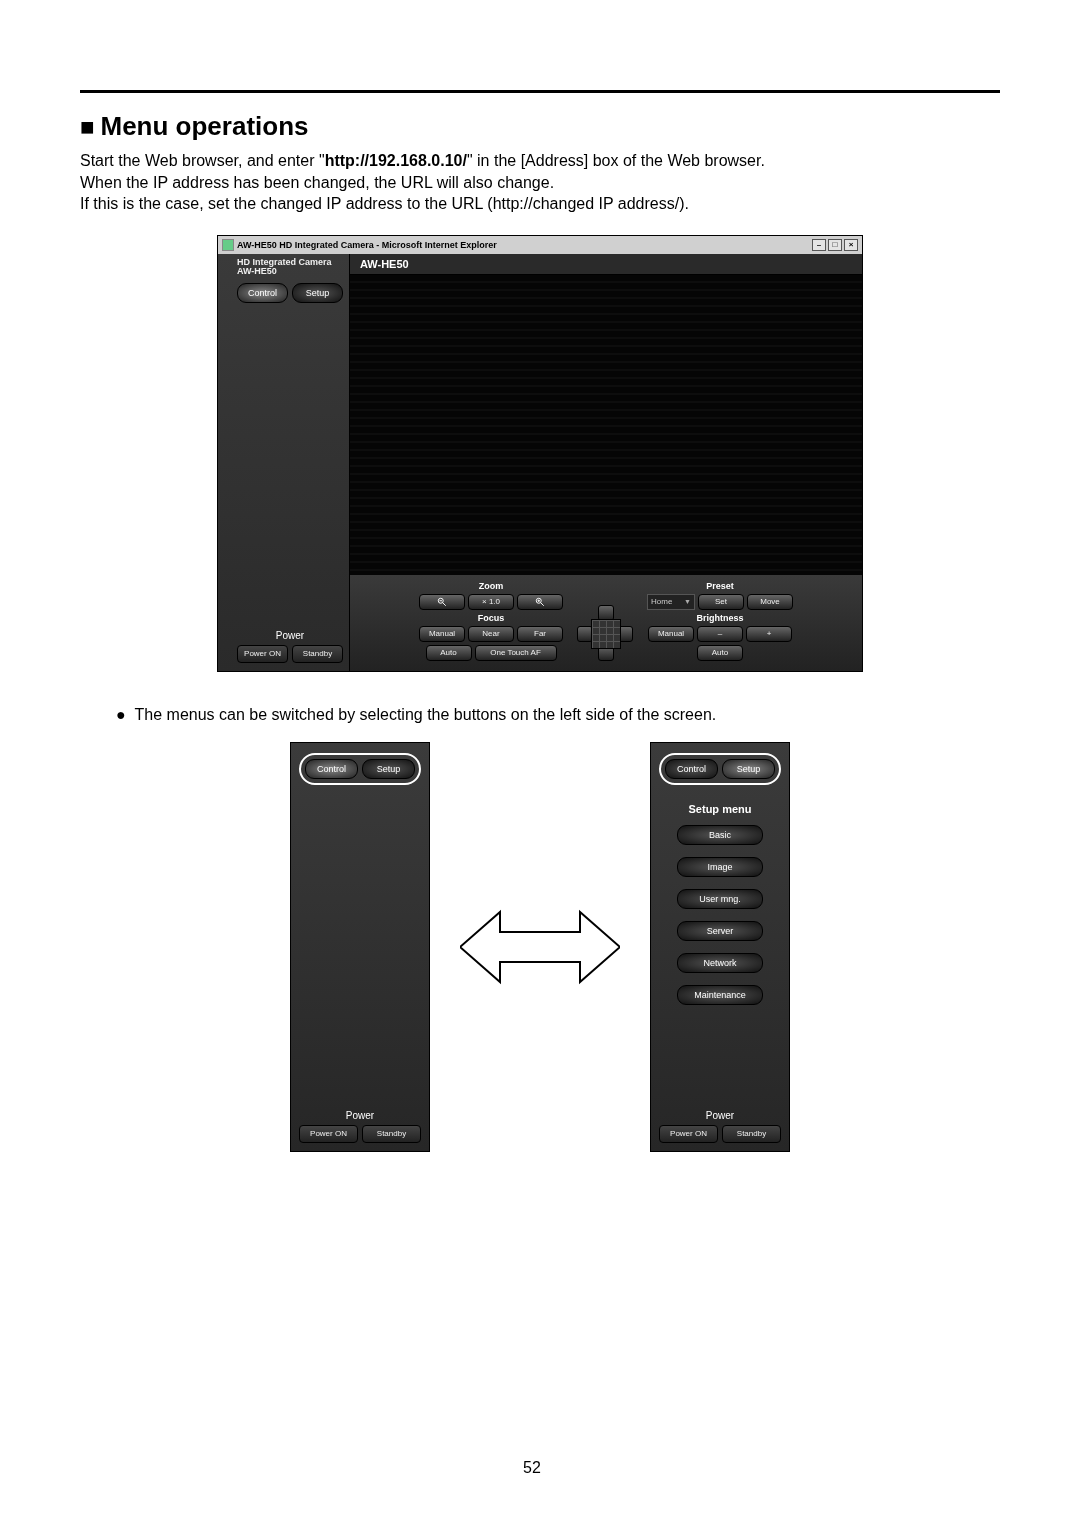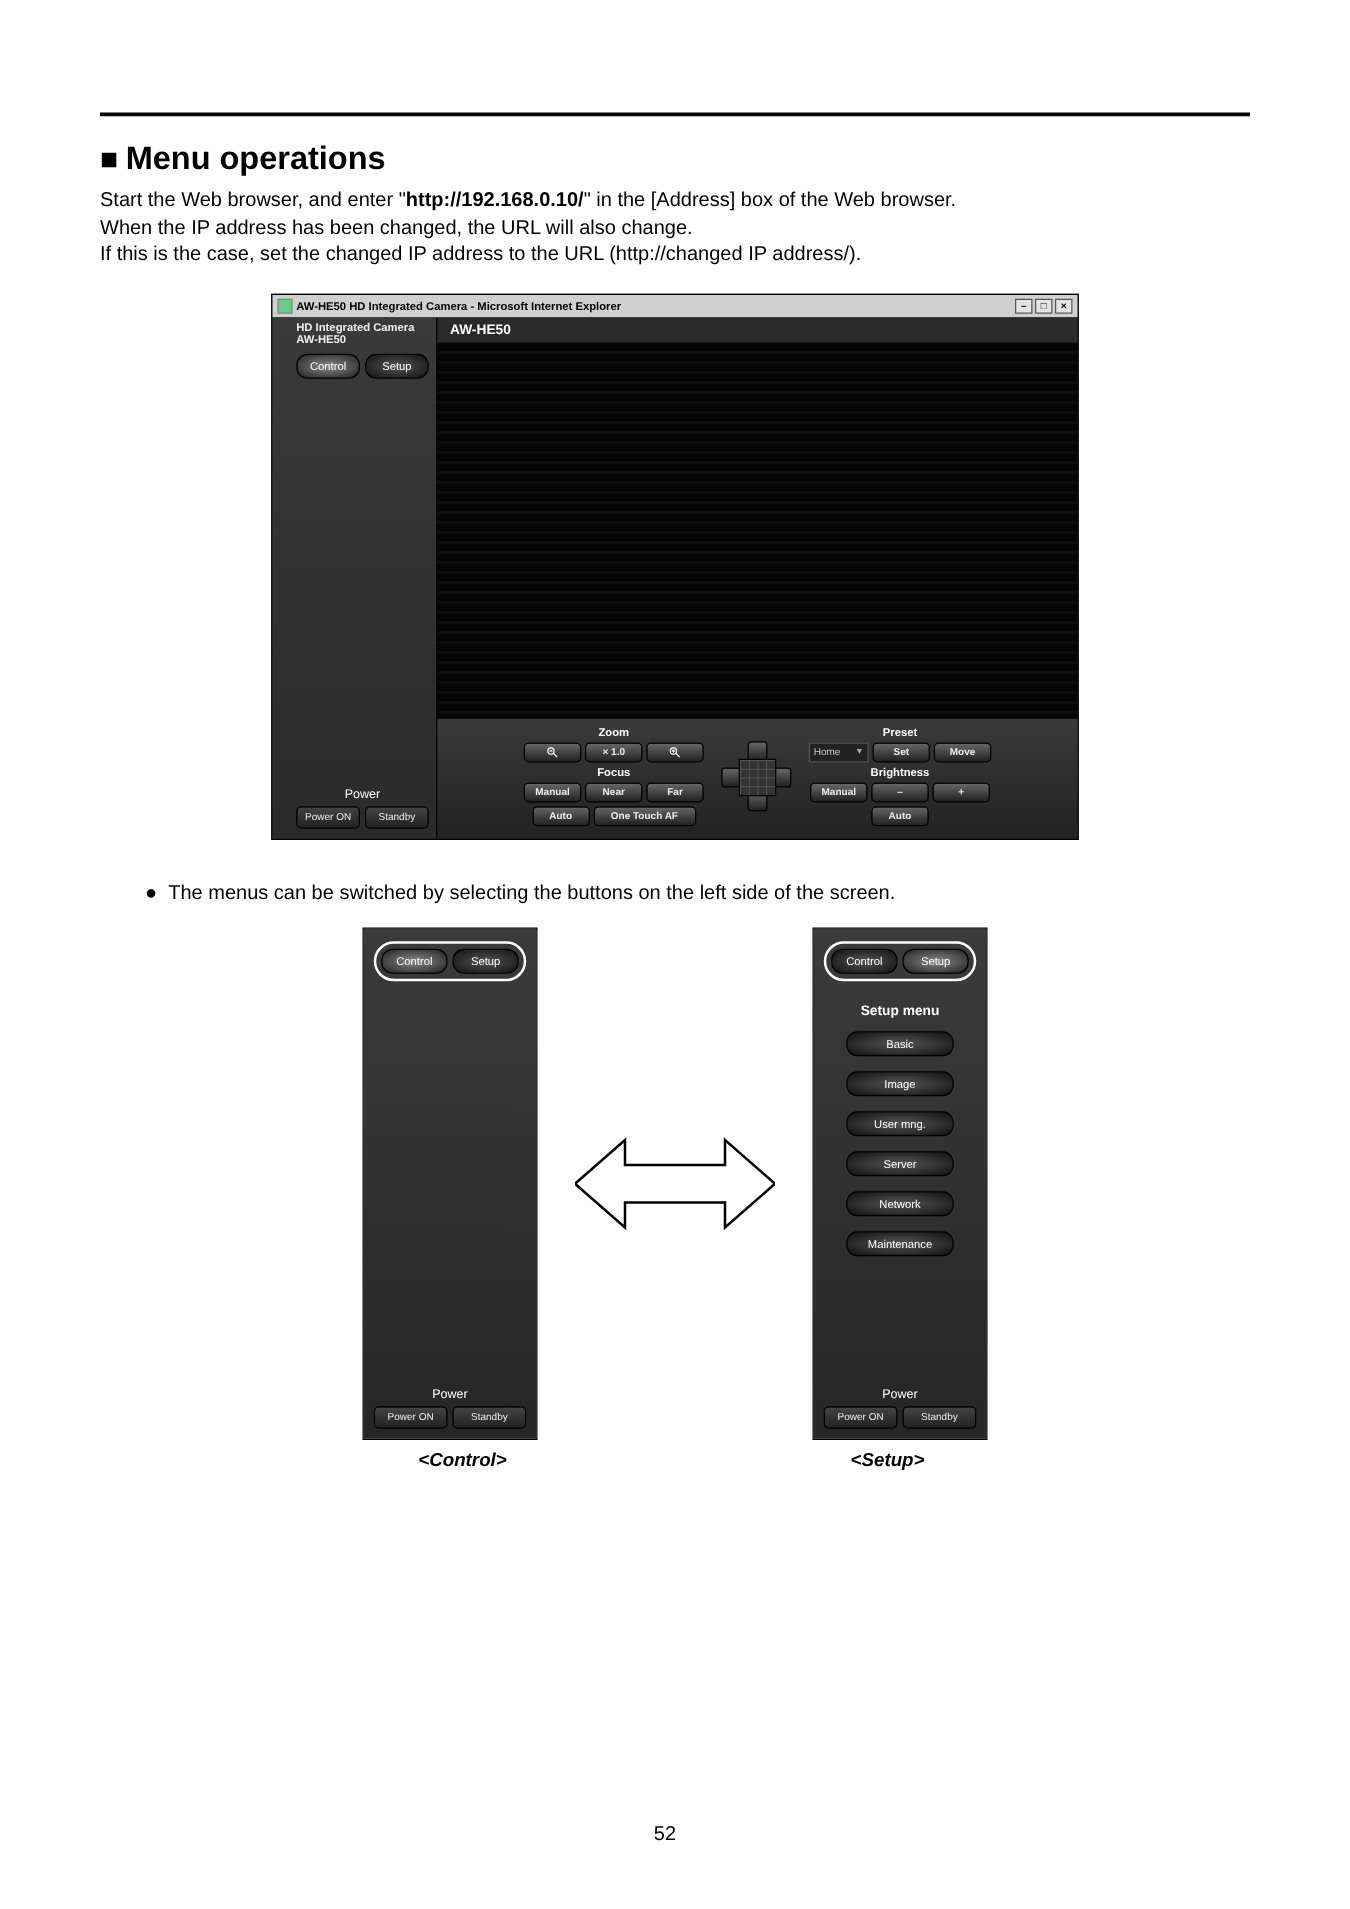--- a/index.html
+++ b/index.html
@@ -102,30 +102,30 @@
     border-bottom:1px solid #000; background:#2a2a2a;
   }
   .video-area {
     flex:1; background:#000;
     background-image: repeating-linear-gradient(#050505 0, #050505 6px, #0d0d0d 6px, #0d0d0d 8px);
     min-height: 300px;
   }
   .control-bar {
     background: linear-gradient(#3a3a3a,#222);
     padding:6px 8px 10px 8px;
-    display:flex; gap:14px; align-items:center; justify-content:center;
+    display:flex; gap:14px; align-items:flex-end; justify-content:center;
   }
   .ctrl-col { display:flex; flex-direction:column; align-items:center; gap:3px; }
   .ctrl-title { font-size:9px; color:#fff; font-weight:bold; }
   .ctrl-row { display:flex; gap:3px; }
   .cbtn {
     height:14px; min-width:36px; padding:0 4px;
     border-radius:4px; background:linear-gradient(#666,#222);
     border:1px solid #000; color:#eee; font-size:8px;
-    display:flex; align-items:center; justify-content:center;font-weight:bold;
+    display:flex; align-items:center; justify-content:center;
   }
   .cbtn svg { width:10px; height:10px; }
   .sel {
     height:14px; width:40px; background:#222; border:1px solid #555; color:#ccc; font-size:8px;
     display:flex; align-items:center; justify-content:space-between; padding:0 3px;
   }
   .sel .tri { font-size:7px; color:#aaa; }
   
   .padwrap { position:relative; width:56px; height:56px; }
   .pad-btn {
@@ -345,20 +345,15 @@
       </div>
       <div class="sidebar-fill"></div>
       <div class="power-label">Power</div>
       <div class="power-row">
         <div class="pwr-btn">Power ON</div>
         <div class="pwr-btn">Standby</div>
       </div>
     </div>
   </div>
 
-  <div class="captions-row">
-    <div class="panel-caption">&lt;Control&gt;</div>
-    <div class="gap160"></div>
-    <div class="panel-caption">&lt;Setup&gt;</div>
-  </div>
 </div>
 
 <div class="page-number">52</div>
 
 </body></html>

